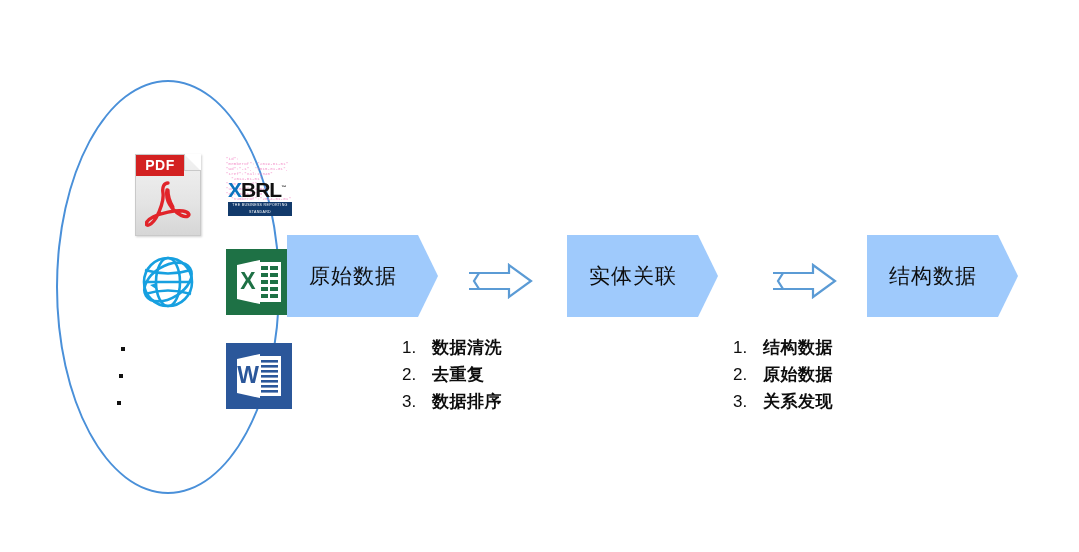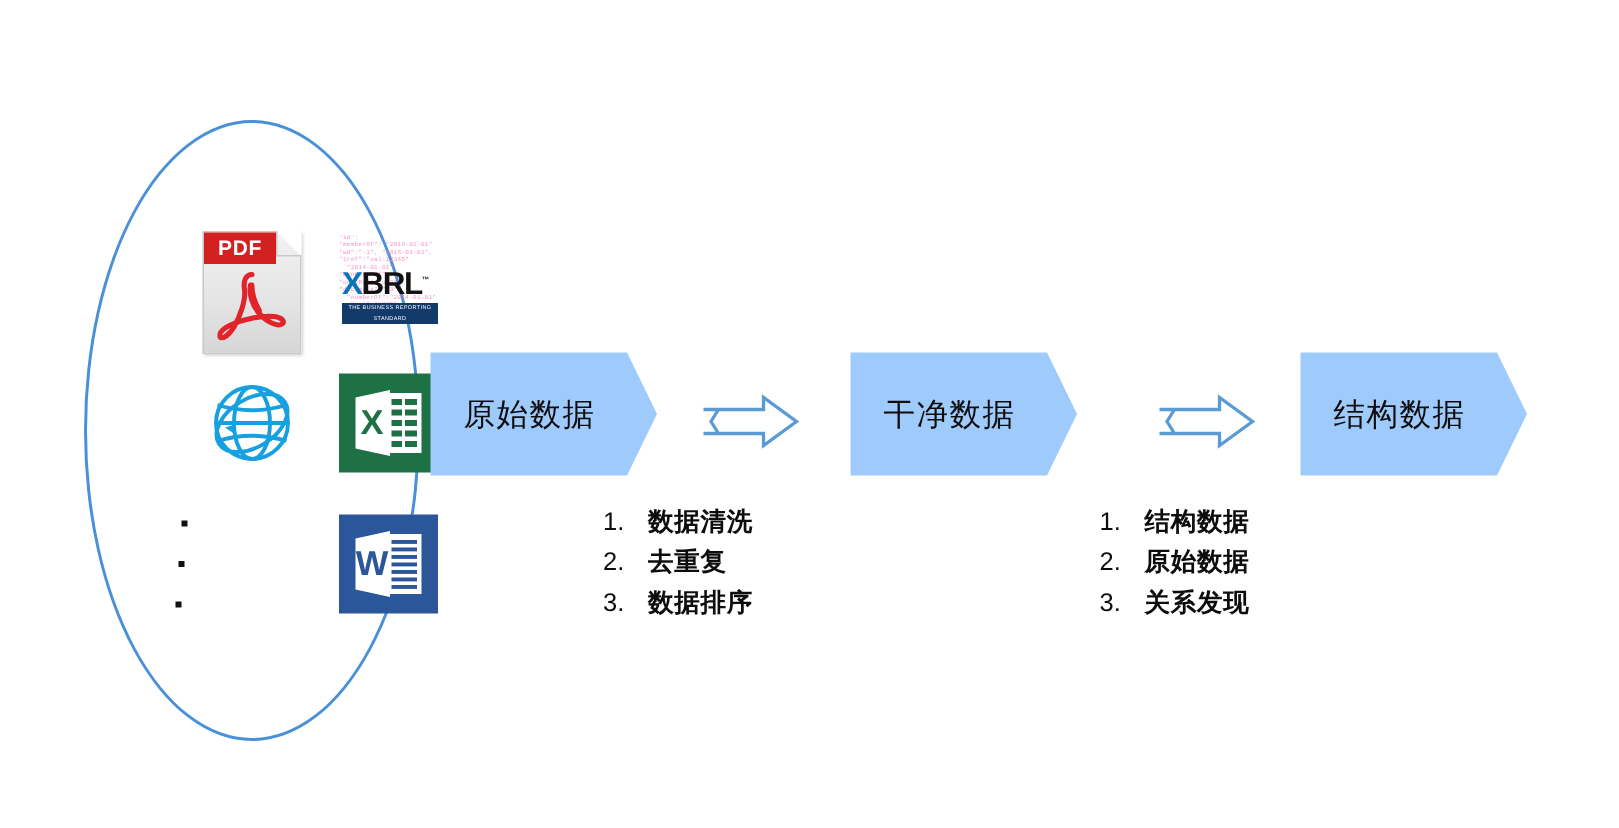--- a/index.html
+++ b/index.html
@@ -332,21 +332,21 @@
     <span class="tip"></span>
   </div>
 
   <div class="flow-arrow" id="arrow-1">
     <svg viewBox="0 0 68 38" width="68" height="38">
       <path d="M3 11 L13 11 L8 19 L13 27 L3 27 L43 27 L43 35 L65 19 L43 3 L43 11 Z" fill="none" stroke="#5B9BD5" stroke-width="2.2" stroke-linejoin="miter"></path>
     </svg>
   </div>
 
   <div class="chev" id="chev-2">
-    <span class="chev-label">干净数据</span>
+    <span class="chev-label">实体关联</span>
     <span class="tip"></span>
   </div>
 
   <div class="flow-arrow" id="arrow-2">
     <svg viewBox="0 0 68 38" width="68" height="38">
       <path d="M3 11 L13 11 L8 19 L13 27 L3 27 L43 27 L43 35 L65 19 L43 3 L43 11 Z" fill="none" stroke="#5B9BD5" stroke-width="2.2" stroke-linejoin="miter"></path>
     </svg>
   </div>
 
   <div class="chev" id="chev-3">

